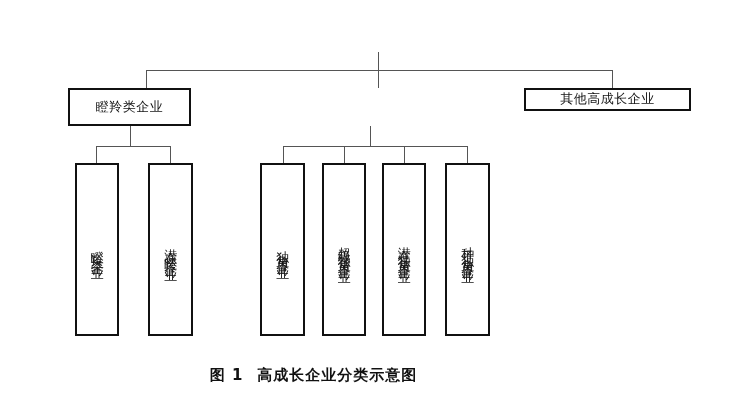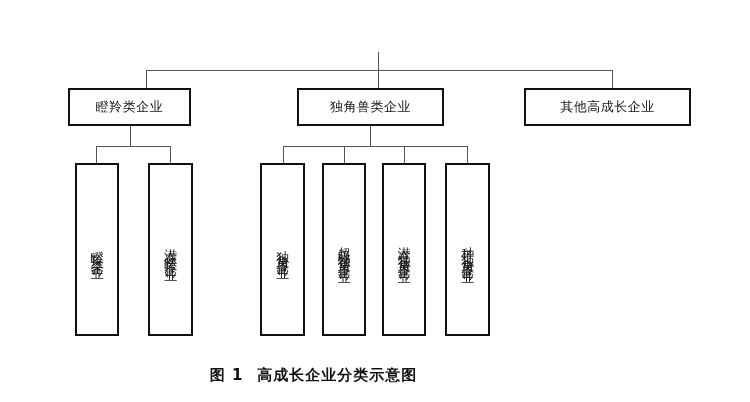--- a/index.html
+++ b/index.html
@@ -56,21 +56,21 @@
   #node-unicorn {
     left: 297px;
     top: 88px;
     width: 147px;
     height: 38px;
   }
   #node-other {
     left: 524px;
     top: 88px;
     width: 167px;
-    height: 38px;
+    height: 23px;
   }
   
   .leaf {
     position: absolute;
     border: 2px solid #111111;
     background: #ffffff;
     box-sizing: border-box;
     top: 163px;
     height: 173px;
     display: flex;
@@ -138,23 +138,20 @@
   <div class="line-h" style="left:283px; top:146px; width:185px;"></div>
   <div class="line-v" style="left:283px; top:146px; height:17px;"></div>
   <div class="line-v" style="left:344px; top:146px; height:17px;"></div>
   <div class="line-v" style="left:404px; top:146px; height:17px;"></div>
   <div class="line-v" style="left:467px; top:146px; height:17px;"></div>
 
 
   <div class="node" id="node-gazelle">
     <span class="label">瞪羚类企业</span>
   </div>
-  <div class="node" id="node-unicorn">
-    <span class="label">独角兽类企业</span>
-  </div>
   <div class="node" id="node-other">
     <span class="label">其他高成长企业</span>
   </div>
 
   <div class="leaf" id="leaf-gazelle">
     <span class="vlabel">瞪羚类企业</span>
   </div>
   <div class="leaf" id="leaf-potential-gaz">
     <span class="vlabel">潜在瞪羚企业</span>
   </div>

